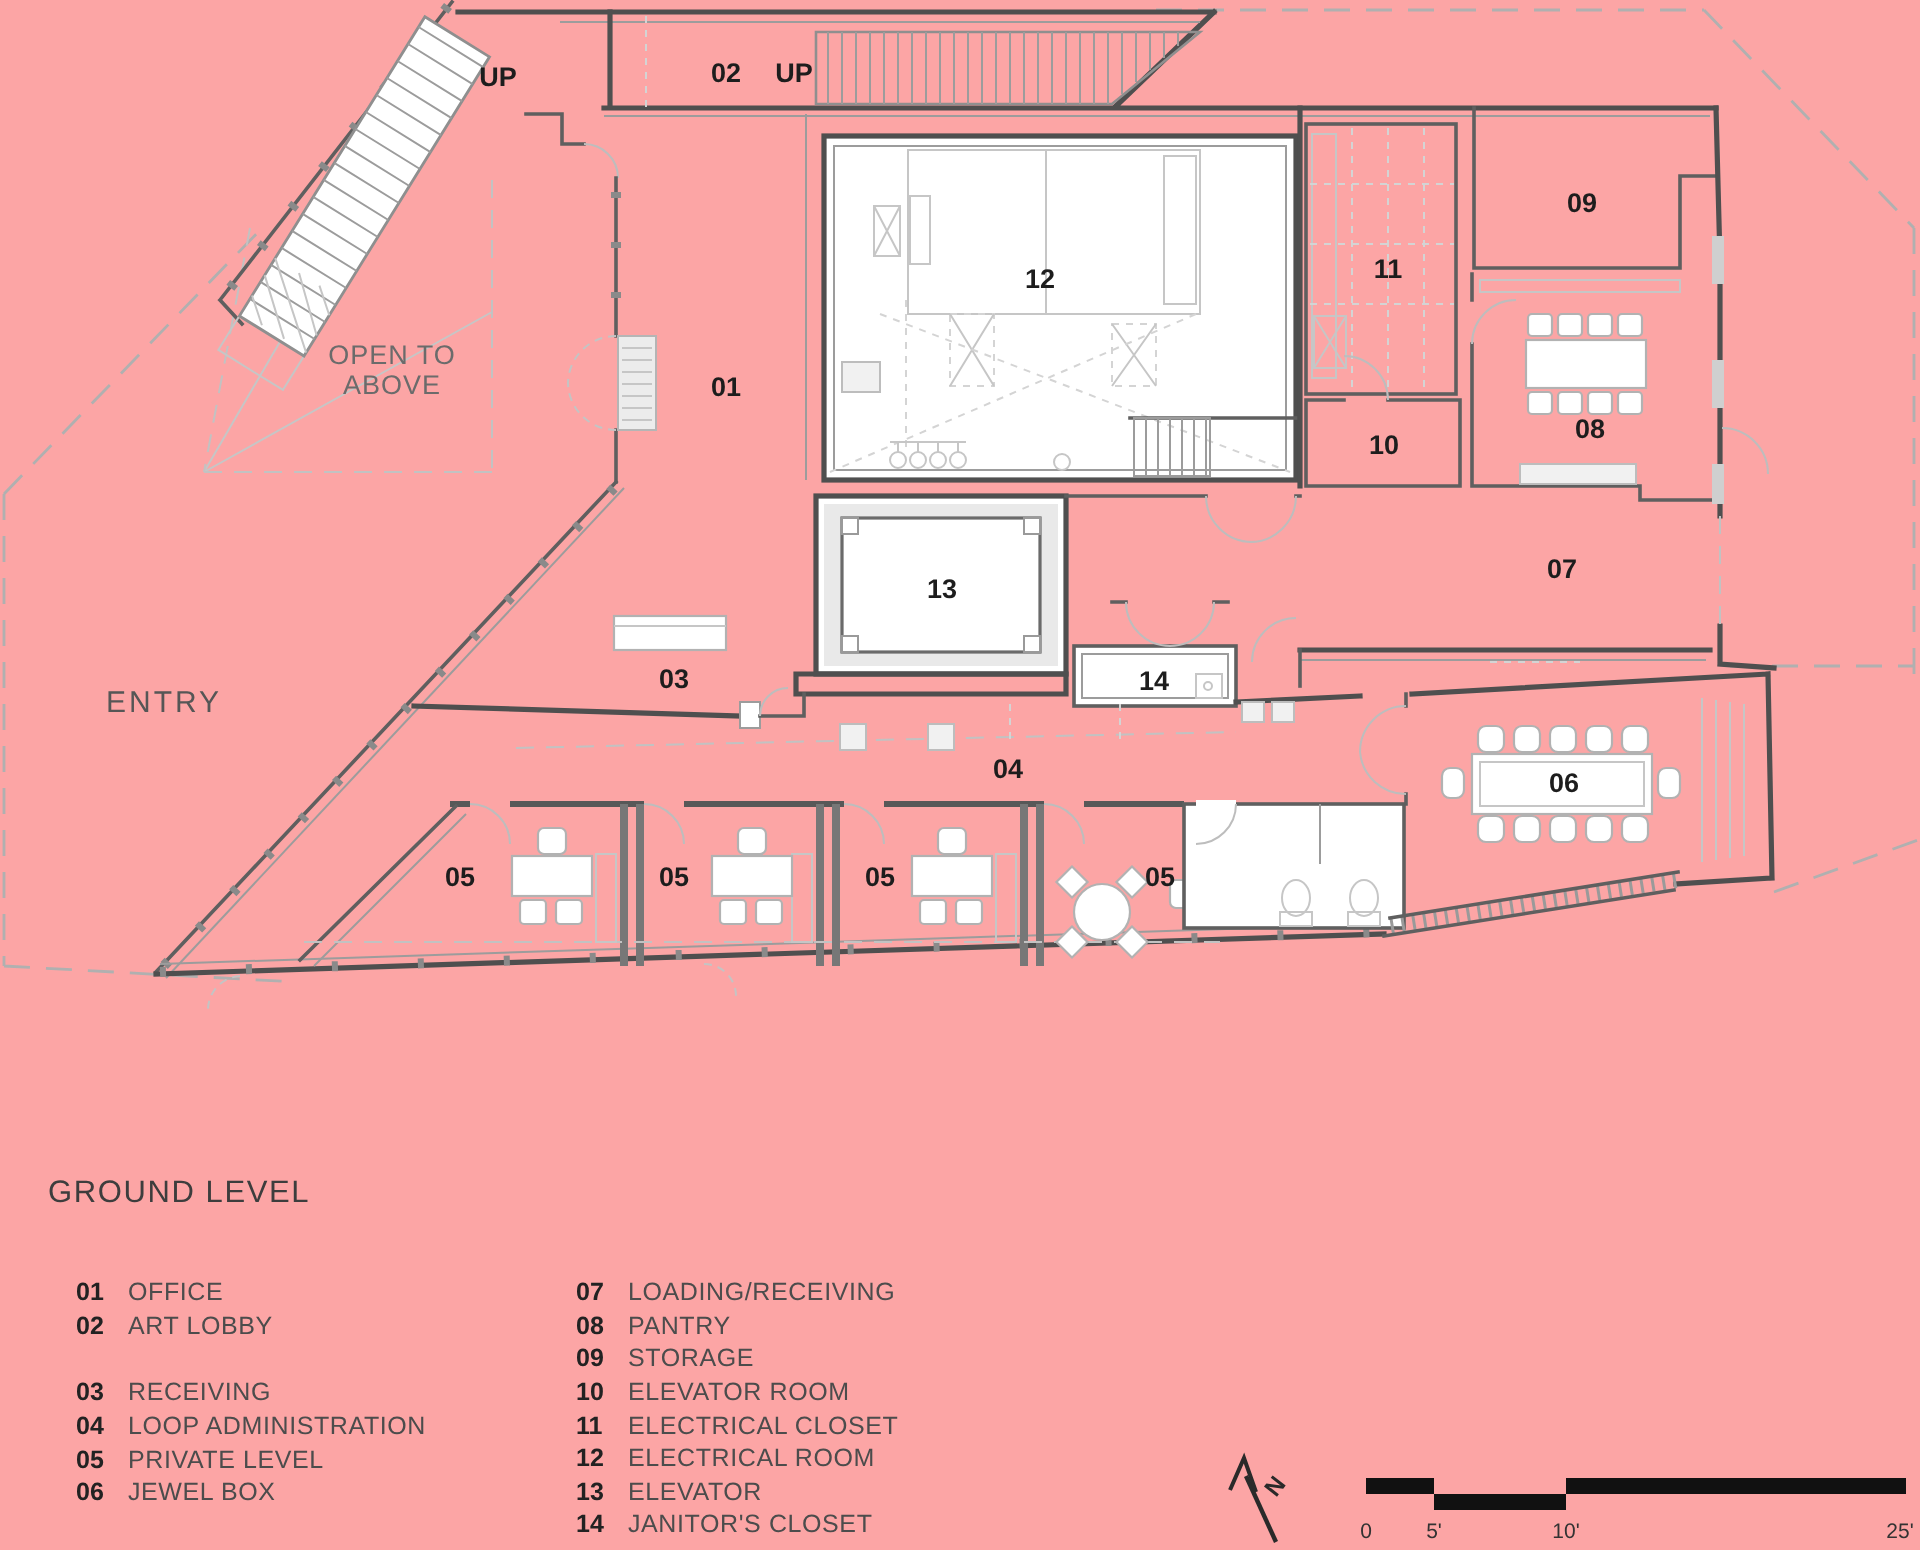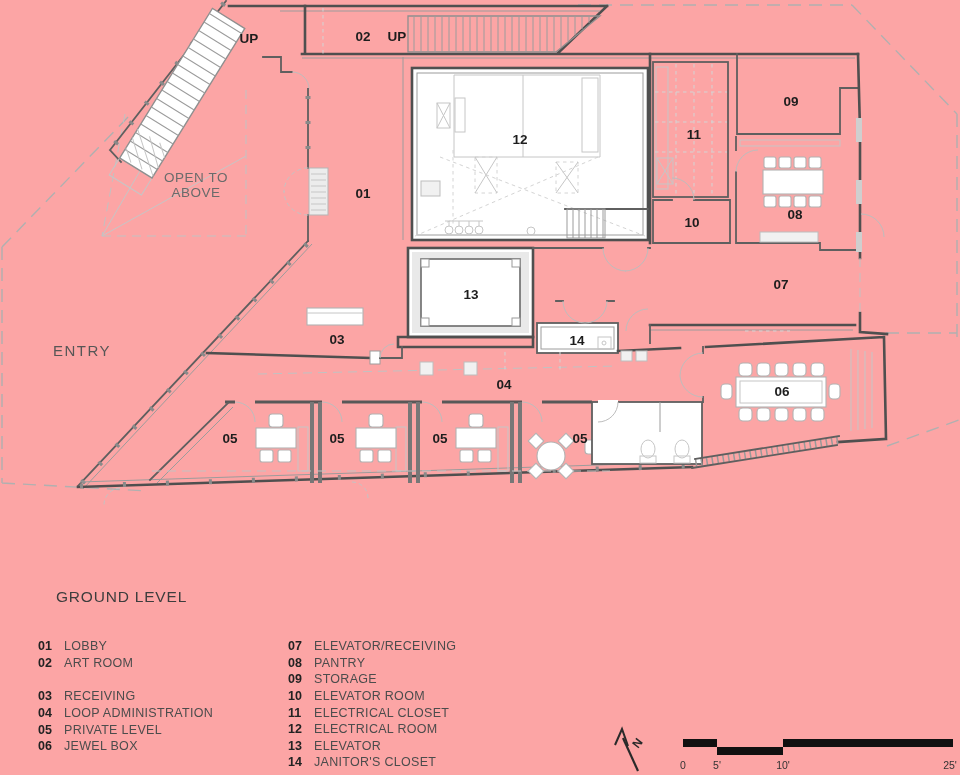--- a/index.html
+++ b/index.html
@@ -23,21 +23,21 @@
   .hatch{fill:none;stroke:#9a9a9a;stroke-width:8;stroke-dasharray:1.5 4;}
   .grayfill{fill:#cfcfcf;stroke:none;}
 
   .rn{font:700 13.5px "Liberation Sans",sans-serif;fill:#1d1d1d;text-anchor:middle;}
   .gtxt{font:13.5px "Liberation Sans",sans-serif;fill:#6b6b6b;text-anchor:middle;letter-spacing:.5px;}
   .etxt{font:15px "Liberation Sans",sans-serif;fill:#565656;letter-spacing:1.5px;}
   .stxt{font:10.5px "Liberation Sans",sans-serif;fill:#333;text-anchor:middle;}
   .ntxt{font:600 12px "Liberation Sans",sans-serif;fill:#2a2a2a;}
 
   
-  .sheet-title{position:absolute;left:56px;top:588px;font-size:15.5px;color:#3d3d3d;
+  .sheet-title{position:absolute;left:24px;top:588px;font-size:15.5px;color:#3d3d3d;
                letter-spacing:.8px;}
   .legend-col{position:absolute;top:638px;}
   .legend-left{left:38px;}
   .legend-right{left:288px;}
   .lrow{display:flex;height:16.6px;align-items:center;font-size:12.5px;}
   .lrow.gap{margin-top:17px;}
   .lnum{width:26px;font-weight:700;color:#222;}
   .llabel{color:#4c4c4c;letter-spacing:.3px;white-space:nowrap;}
 </style>
 </head>
@@ -312,25 +312,25 @@
     <text class="stxt" x="783" y="769">10'</text>
     <text class="stxt" x="950" y="769">25'</text>
   </g>
 </svg>
 
   <div class="sheet-title">GROUND LEVEL</div>
 
   <div class="legend-col legend-left">
     <div class="lrow">
         <span class="lnum">01</span>
-        <span class="llabel">LOBBY</span>
+        <span class="llabel">OFFICE</span>
       </div>
     <div class="lrow">
         <span class="lnum">02</span>
-        <span class="llabel">ART ROOM</span>
+        <span class="llabel">ART LOBBY</span>
       </div>
     <div class="lrow gap">
         <span class="lnum">03</span>
         <span class="llabel">RECEIVING</span>
       </div>
     <div class="lrow">
         <span class="lnum">04</span>
         <span class="llabel">LOOP ADMINISTRATION</span>
       </div>
     <div class="lrow">
@@ -339,21 +339,21 @@
       </div>
     <div class="lrow">
         <span class="lnum">06</span>
         <span class="llabel">JEWEL BOX</span>
       </div>
   </div>
 
   <div class="legend-col legend-right">
     <div class="lrow">
         <span class="lnum">07</span>
-        <span class="llabel">ELEVATOR/RECEIVING</span>
+        <span class="llabel">LOADING/RECEIVING</span>
       </div>
     <div class="lrow">
         <span class="lnum">08</span>
         <span class="llabel">PANTRY</span>
       </div>
     <div class="lrow">
         <span class="lnum">09</span>
         <span class="llabel">STORAGE</span>
       </div>
     <div class="lrow">

